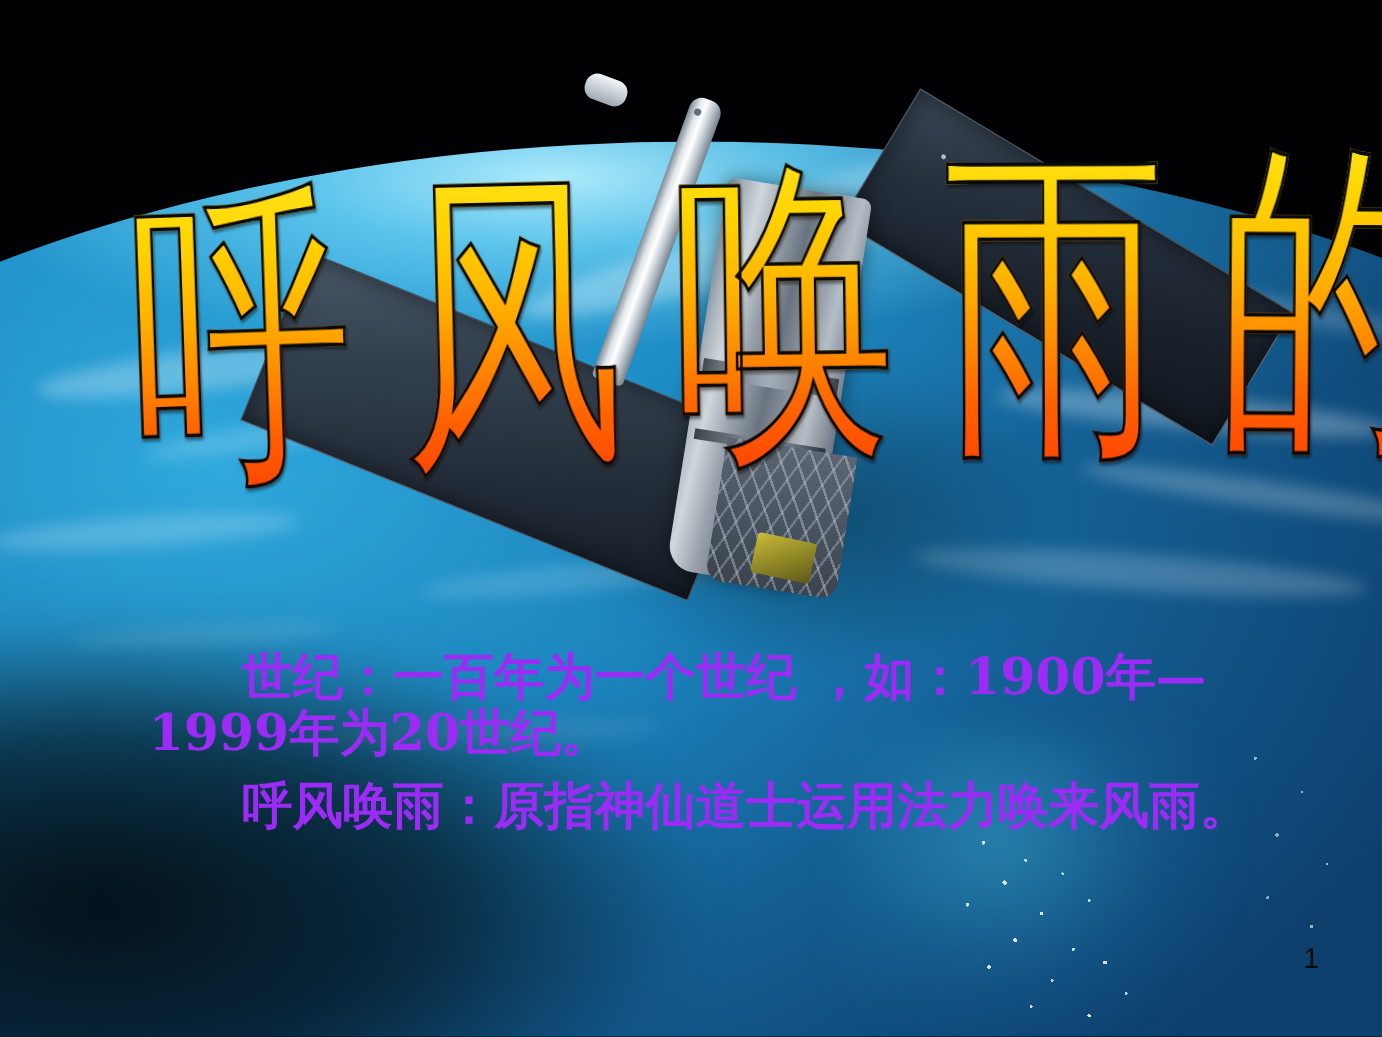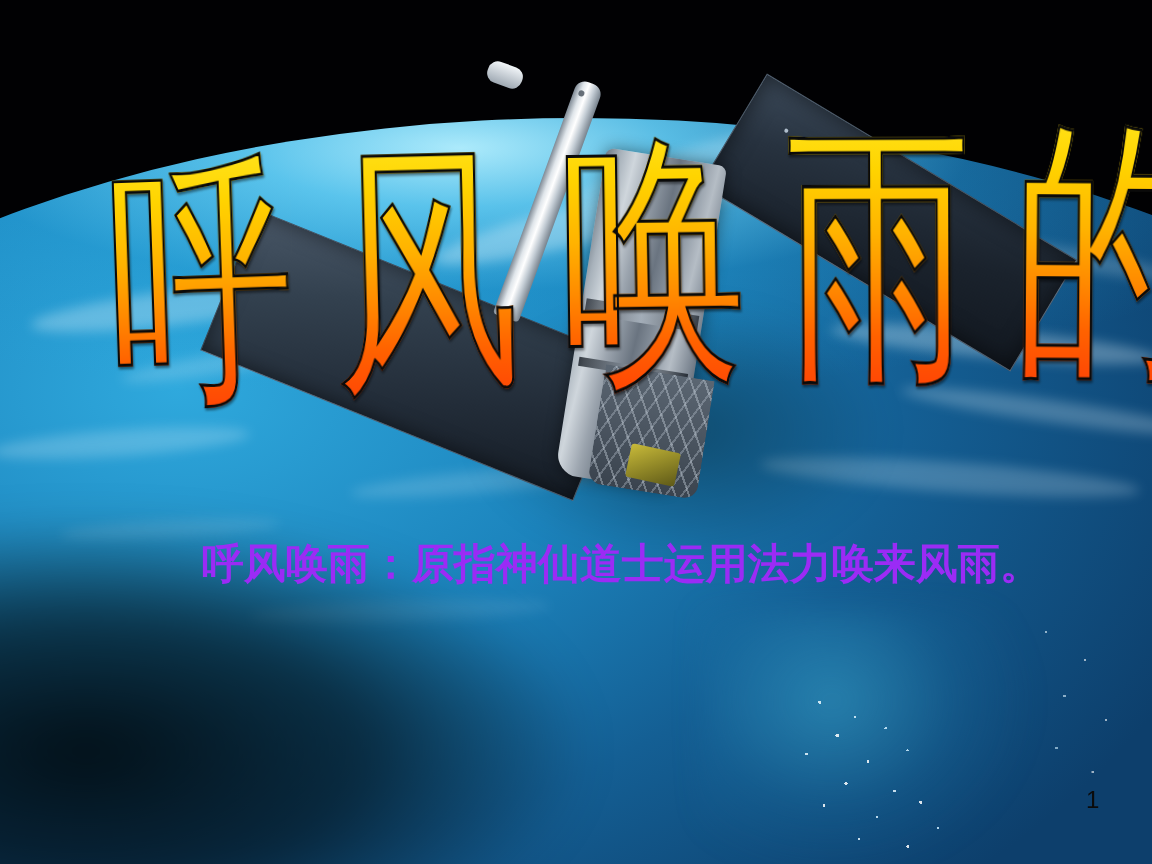--- a/index.html
+++ b/index.html
@@ -401,18 +401,19 @@
   <div class="wordart">
     <span class="wa-char wa-0">呼</span>
     <span class="wa-char wa-1">风</span>
     <span class="wa-char wa-2">唤</span>
     <span class="wa-char wa-3">雨</span>
     <span class="wa-char wa-4">的</span>
 
   </div>
 
   <div class="body-text">
+    <p class="para p1"><span class="indent"></span><span>世纪：一百年为一个世纪 ，如：1900年—1999年为20世纪。</span></p>
     <p class="para p2"><span class="indent"></span><span>呼风唤雨：原指神仙道士运用法力唤来风雨。</span></p>
   </div>
 
   <div class="slide-number">1</div>
 
 </div>
 
 </body></html>

